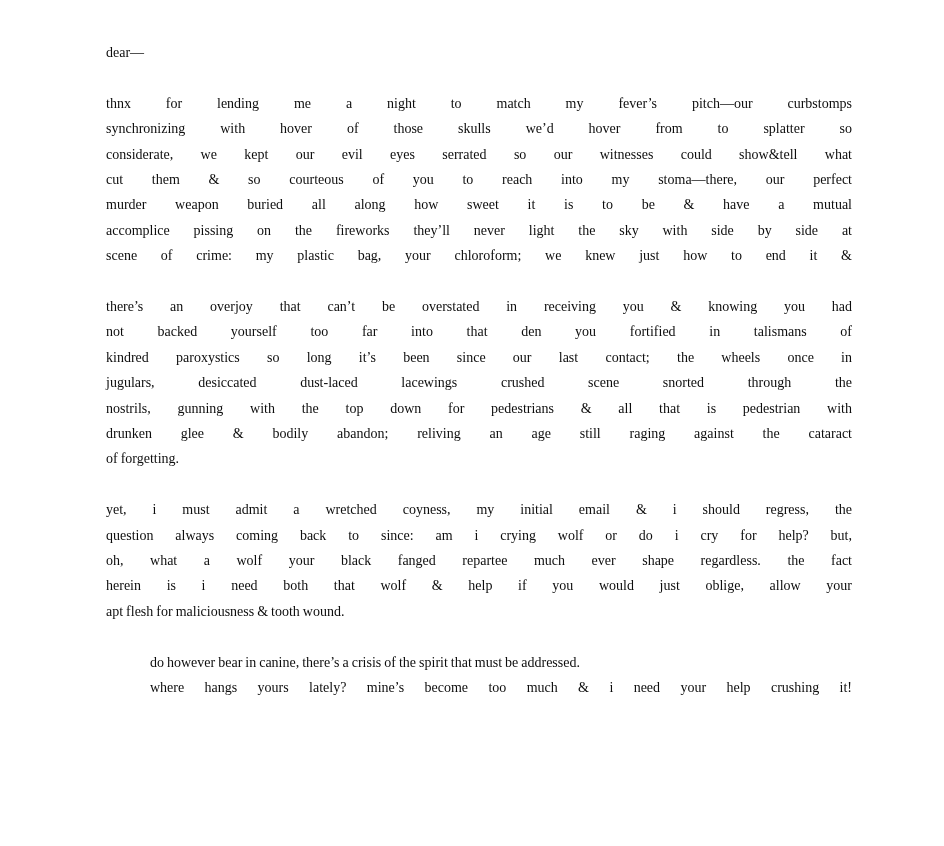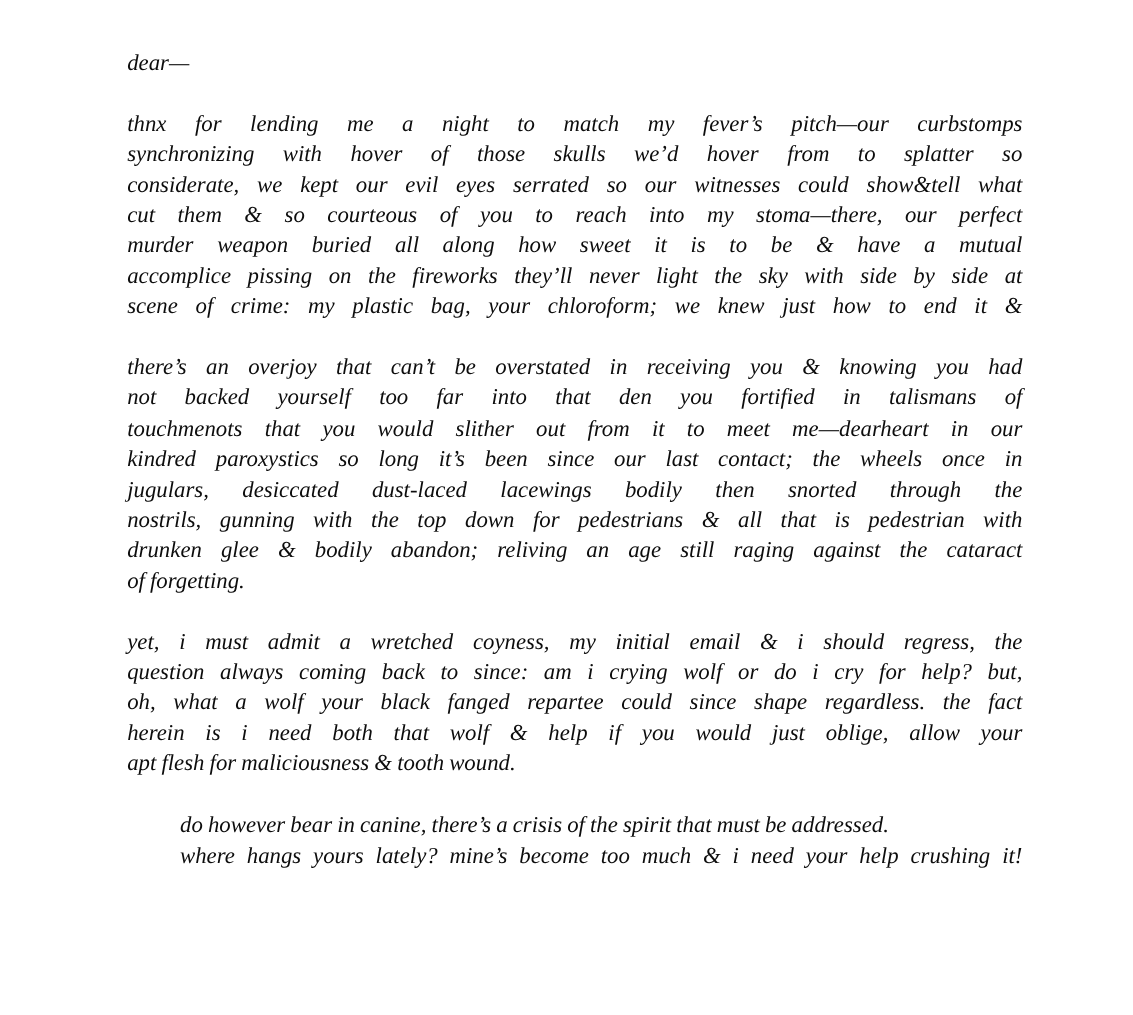--- a/index.html
+++ b/index.html
@@ -15,27 +15,26 @@
     overflow: hidden;
     position: relative;
   }
   .letter {
     position: absolute;
     left: 106px;
     top: 40px;
     width: 746px;
   }
   .line {
-    font-size: 19px;
+    font-size: 14px;
     line-height: 25.4px;
     word-spacing: -0.5px;
     text-align: justify;
     text-align-last: justify;
     white-space: normal;
-    font-style: italic;
   }
   .line.ragged {
     text-align-last: left;
   }
   .salutation {
     margin-bottom: 25.4px;
   }
   .paragraph {
     margin-bottom: 25.4px;
   }
@@ -55,31 +54,30 @@
         <div class="line">synchronizing with hover of those skulls we’d hover from to splatter so</div>
         <div class="line">considerate, we kept our evil eyes serrated so our witnesses could show&amp;tell what</div>
         <div class="line">cut them &amp; so courteous of you to reach into my stoma—there, our perfect</div>
         <div class="line">murder weapon buried all along how sweet it is to be &amp; have a mutual</div>
         <div class="line">accomplice pissing on the fireworks they’ll never light the sky with side by side at</div>
         <div class="line">scene of crime: my plastic bag, your chloroform; we knew just how to end it &amp;</div>
       </div>
       <div class="paragraph">
         <div class="line">there’s an overjoy that can’t be overstated in receiving you &amp; knowing you had</div>
         <div class="line">not backed yourself too far into that den you fortified in talismans of</div>
-        <div class="line">touchmenots that you would slither out from it to meet me—dearheart in our</div>
         <div class="line">kindred paroxystics so long it’s been since our last contact; the wheels once in</div>
-        <div class="line">jugulars, desiccated dust-laced lacewings bodily then snorted through the</div>
+        <div class="line">jugulars, desiccated dust-laced lacewings crushed scene snorted through the</div>
         <div class="line">nostrils, gunning with the top down for pedestrians &amp; all that is pedestrian with</div>
         <div class="line">drunken glee &amp; bodily abandon; reliving an age still raging against the cataract</div>
         <div class="line ragged">of forgetting.</div>
       </div>
       <div class="paragraph">
         <div class="line">yet, i must admit a wretched coyness, my initial email &amp; i should regress, the</div>
         <div class="line">question always coming back to since: am i crying wolf or do i cry for help? but,</div>
-        <div class="line">oh, what a wolf your black fanged repartee could since shape regardless. the fact</div>
+        <div class="line">oh, what a wolf your black fanged repartee much ever shape regardless. the fact</div>
         <div class="line">herein is i need both that wolf &amp; help if you would just oblige, allow your</div>
         <div class="line ragged">apt flesh for maliciousness &amp; tooth wound.</div>
       </div>
       <div class="paragraph">
         <div class="line ragged">do however bear in canine, there’s a crisis of the spirit that must be addressed.</div>
         <div class="line">where hangs yours lately? mine’s become too much &amp; i need your help crushing it!</div>
       </div>
     </div>
 </main>
 

